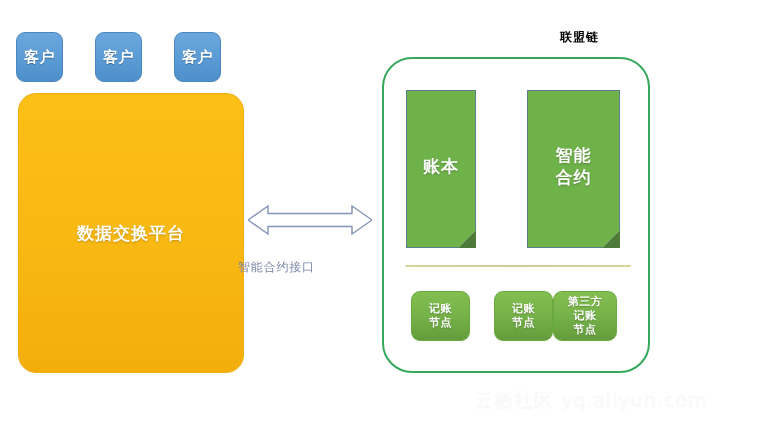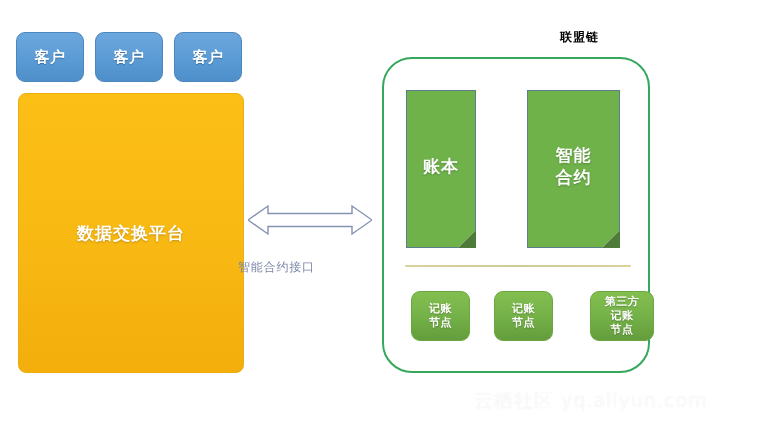--- a/index.html
+++ b/index.html
@@ -14,21 +14,21 @@
     position: relative;
     width: 758px;
     height: 425px;
     background: #ffffff;
     overflow: hidden;
   }
 
   
   .client-box {
     position: absolute;
-    width: 68px;
+    width: 47px;
     height: 50px;
     background: linear-gradient(180deg, #6BA7DD 0%, #5B9BD5 55%, #4E8EC9 100%);
     border: 1px solid #4A86C0;
     border-radius: 9px;
     box-sizing: border-box;
     display: flex;
     align-items: center;
     justify-content: center;
     color: #ffffff;
     font-size: 15px;
@@ -42,21 +42,21 @@
 
   
   #platform-box {
     position: absolute;
     left: 18px;
     top: 93px;
     width: 226px;
     height: 280px;
     background: linear-gradient(180deg, #FBBF16 0%, #F9B913 50%, #F3AE0C 100%);
     border: 1px solid #EFAE10;
-    border-radius: 8px;
+    border-radius: 18px;
     box-sizing: border-box;
     display: flex;
     align-items: center;
     justify-content: center;
     color: #ffffff;
     font-size: 17px;
     font-weight: bold;
     letter-spacing: 1px;
     text-shadow: 0 1px 2px rgba(0,0,0,0.22);
   }
@@ -167,21 +167,21 @@
     text-align: center;
     color: #ffffff;
     font-size: 11px;
     font-weight: bold;
     line-height: 1.25;
     letter-spacing: 0.5px;
     text-shadow: 0 1px 1px rgba(0,0,0,0.25);
   }
   #node-0 { left: 411px; top: 291px; width: 59px; }
   #node-1 { left: 494px; top: 291px; width: 59px; }
-  #node-2 { left: 590px; top: 291px; width: 64px; }
+  #node-2 { left: 553px; top: 291px; width: 64px; }
 
   
   #watermark {
     position: absolute;
     left: 474px;
     top: 388px;
     font-size: 19px;
     color: rgba(255,255,255,0.82);
     letter-spacing: 1px;
     text-shadow: 0 0 1px rgba(200,200,200,0.45);

